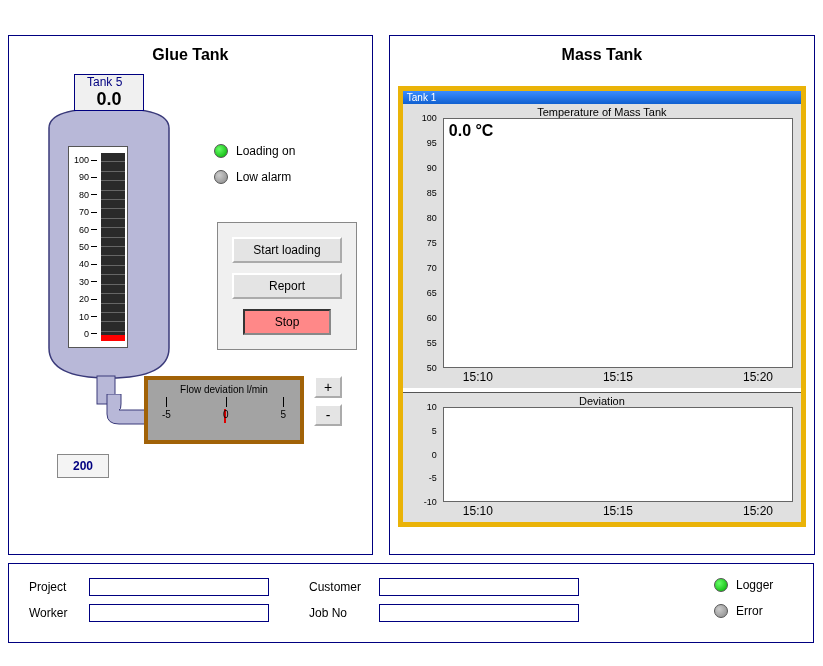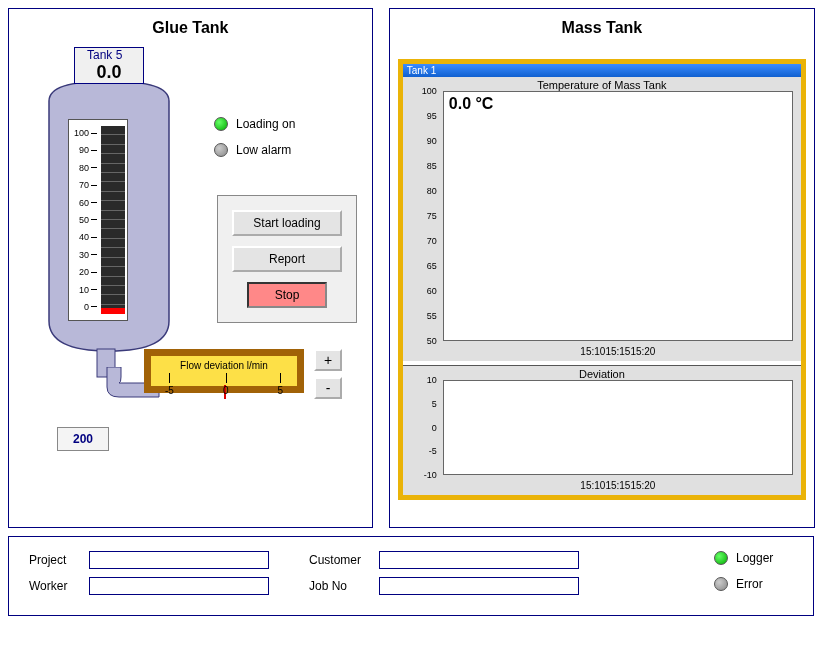--- a/index.html
+++ b/index.html
@@ -4,21 +4,21 @@
 <style>
   * { box-sizing: border-box; }
   body {
     margin: 0;
     padding: 8px;
     background: #fff;
     font-family: Arial, sans-serif;
     font-size: 12px;
     width: 823px;
   }
-  .main-row { display: flex; gap: 16px; }
+  .main-row { display: flex; gap: 16px; margin-top: 27px; }
   .panel {
     border: 1px solid #000080;
     background: #fff;
     padding: 10px;
   }
   .left-panel { width: 368px; height: 520px; position: relative; }
   .right-panel { width: 430px; height: 520px; position: relative; }
   .bottom-panel {
     margin-top: 8px;
     border: 1px solid #000080;
@@ -82,26 +82,26 @@
   .btn-box {
     position: absolute; left: 198px; top: 148px;
     width: 140px; border: 1px solid #888; background: #f0f0f0;
     padding: 14px 14px;
   }
   button.win {
     display: block; width: 100%; height: 26px; margin-bottom: 10px;
     background: #e4e4e4; border: 2px outset #fff;
     font-size: 12px; cursor: pointer;
   }
-  button.win.stop { background: #f88; border: 2px inset #888; width: 80px; margin: 0 auto; }
+  button.win.stop { background: #f88; border: 2px inset #888; width: 88px; margin: 0 auto; }
 
   .flow-box {
     position: absolute; left: 135px; top: 340px;
-    width: 160px; height: 44px;
-    border: 7px solid #a16207; background: #fde047;
+    width: 160px; height: 68px;
+    border: 4px solid #a16207; background: #a3a3a3;
     padding: 4px;
     text-align: center;
   }
   .flow-title { font-size: 10px; }
   .flow-scale {
     position: relative; height: 30px; margin-top: 4px;
     border-top: none;
   }
   .flow-ticks { display: flex; justify-content: space-between; padding: 0 10px; font-size: 10px; }
   .flow-ticks div { position: relative; }
@@ -153,21 +153,21 @@
   }
   .chart2 .plot { top: 14px; bottom: 20px; }
   .y-ticks {
     position: absolute; left: 0; top: 14px; bottom: 20px; width: 38px;
     display: flex; flex-direction: column; justify-content: space-between;
     font-size: 9px; text-align: right;
   }
   .y-ticks div { padding-right: 4px; height: 10px; line-height: 10px; margin-top: -5px; margin-bottom: -5px; }
   .x-ticks {
     position: absolute; left: 40px; right: 8px; bottom: 4px;
-    display: flex; justify-content: center; font-size: 10px;
+    display: flex; justify-content: space-between; font-size: 12px;
     padding: 0 20px;
   }
   .temp-val {
     position: absolute; left: 46px; top: 18px; font-size: 16px; font-weight: bold;
   }
 
   
   .form-row { display: flex; align-items: center; margin-bottom: 8px; }
   .form-label { width: 60px; font-size: 12px; }
   .form-input {

